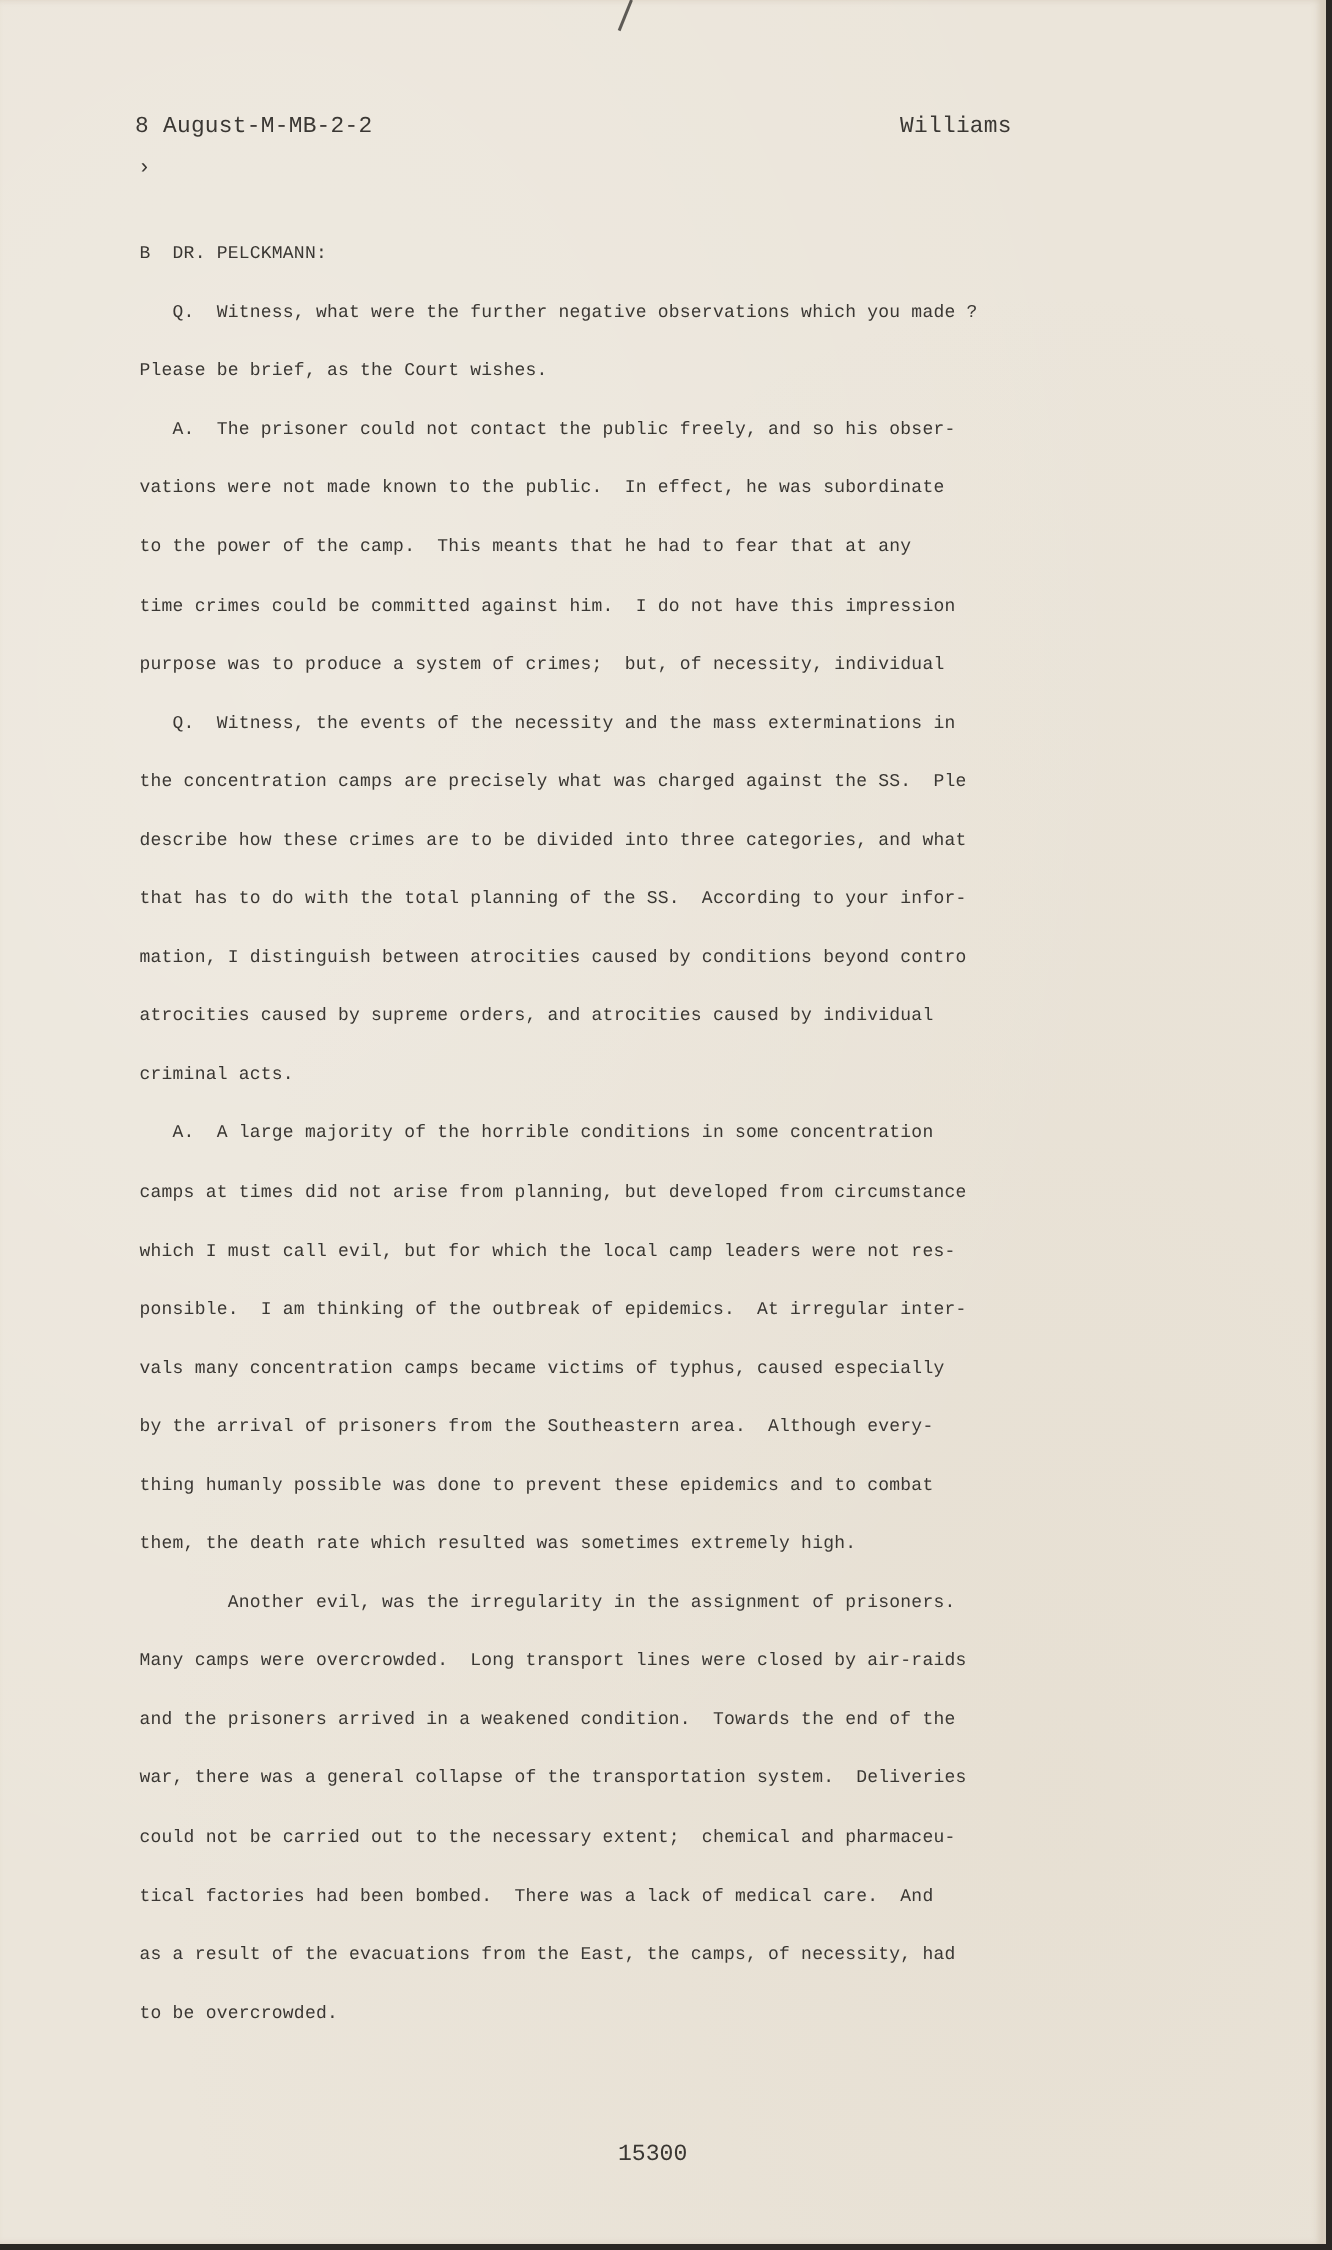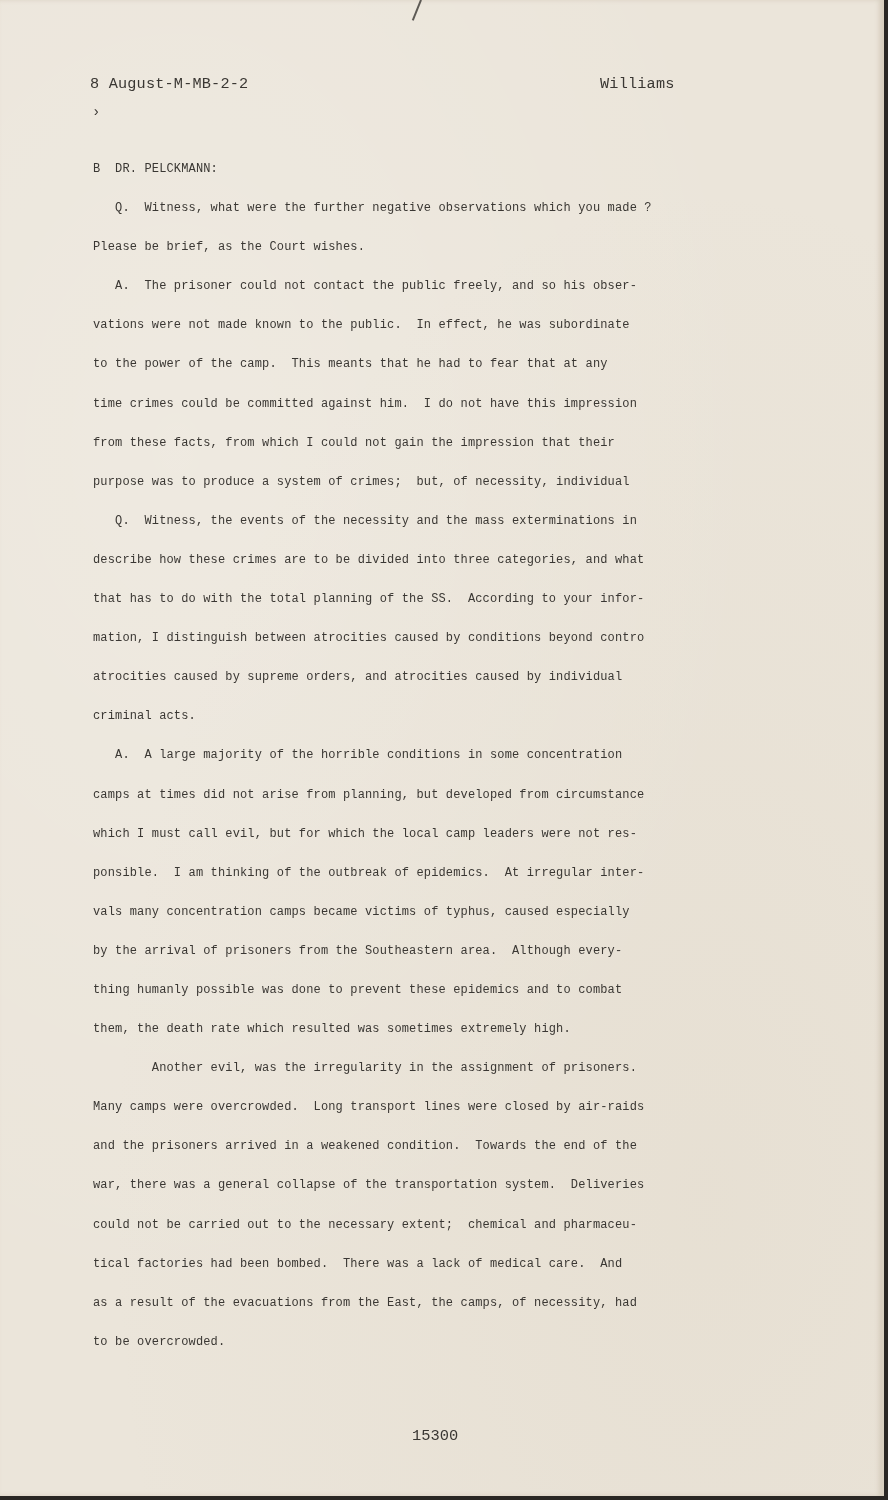--- a/index.html
+++ b/index.html
@@ -81,23 +81,23 @@
   <div class="stray">›</div>
 
   <div class="body-text">
     <div class="line">B  DR. PELCKMANN:</div>
     <div class="line">   Q.  Witness, what were the further negative observations which you made ?</div>
     <div class="line">Please be brief, as the Court wishes.</div>
     <div class="line">   A.  The prisoner could not contact the public freely, and so his obser-</div>
     <div class="line">vations were not made known to the public.  In effect, he was subordinate</div>
     <div class="line">to the power of the camp.  This meants that he had to fear that at any</div>
     <div class="line">time crimes could be committed against him.  I do not have this impression</div>
-    <div class="line">from these facts, from which I could not gain the impression that their</div>
     <div class="line">purpose was to produce a system of crimes;  but, of necessity, individual</div>
     <div class="line">   Q.  Witness, the events of the necessity and the mass exterminations in</div>
+    <div class="line">the concentration camps are precisely what was charged against the SS.  Ple</div>
     <div class="line">describe how these crimes are to be divided into three categories, and what</div>
     <div class="line">that has to do with the total planning of the SS.  According to your infor-</div>
     <div class="line">mation, I distinguish between atrocities caused by conditions beyond contro</div>
     <div class="line">atrocities caused by supreme orders, and atrocities caused by individual</div>
     <div class="line">criminal acts.</div>
     <div class="line">   A.  A large majority of the horrible conditions in some concentration</div>
     <div class="line">camps at times did not arise from planning, but developed from circumstance</div>
     <div class="line">which I must call evil, but for which the local camp leaders were not res-</div>
     <div class="line">ponsible.  I am thinking of the outbreak of epidemics.  At irregular inter-</div>
     <div class="line">vals many concentration camps became victims of typhus, caused especially</div>

